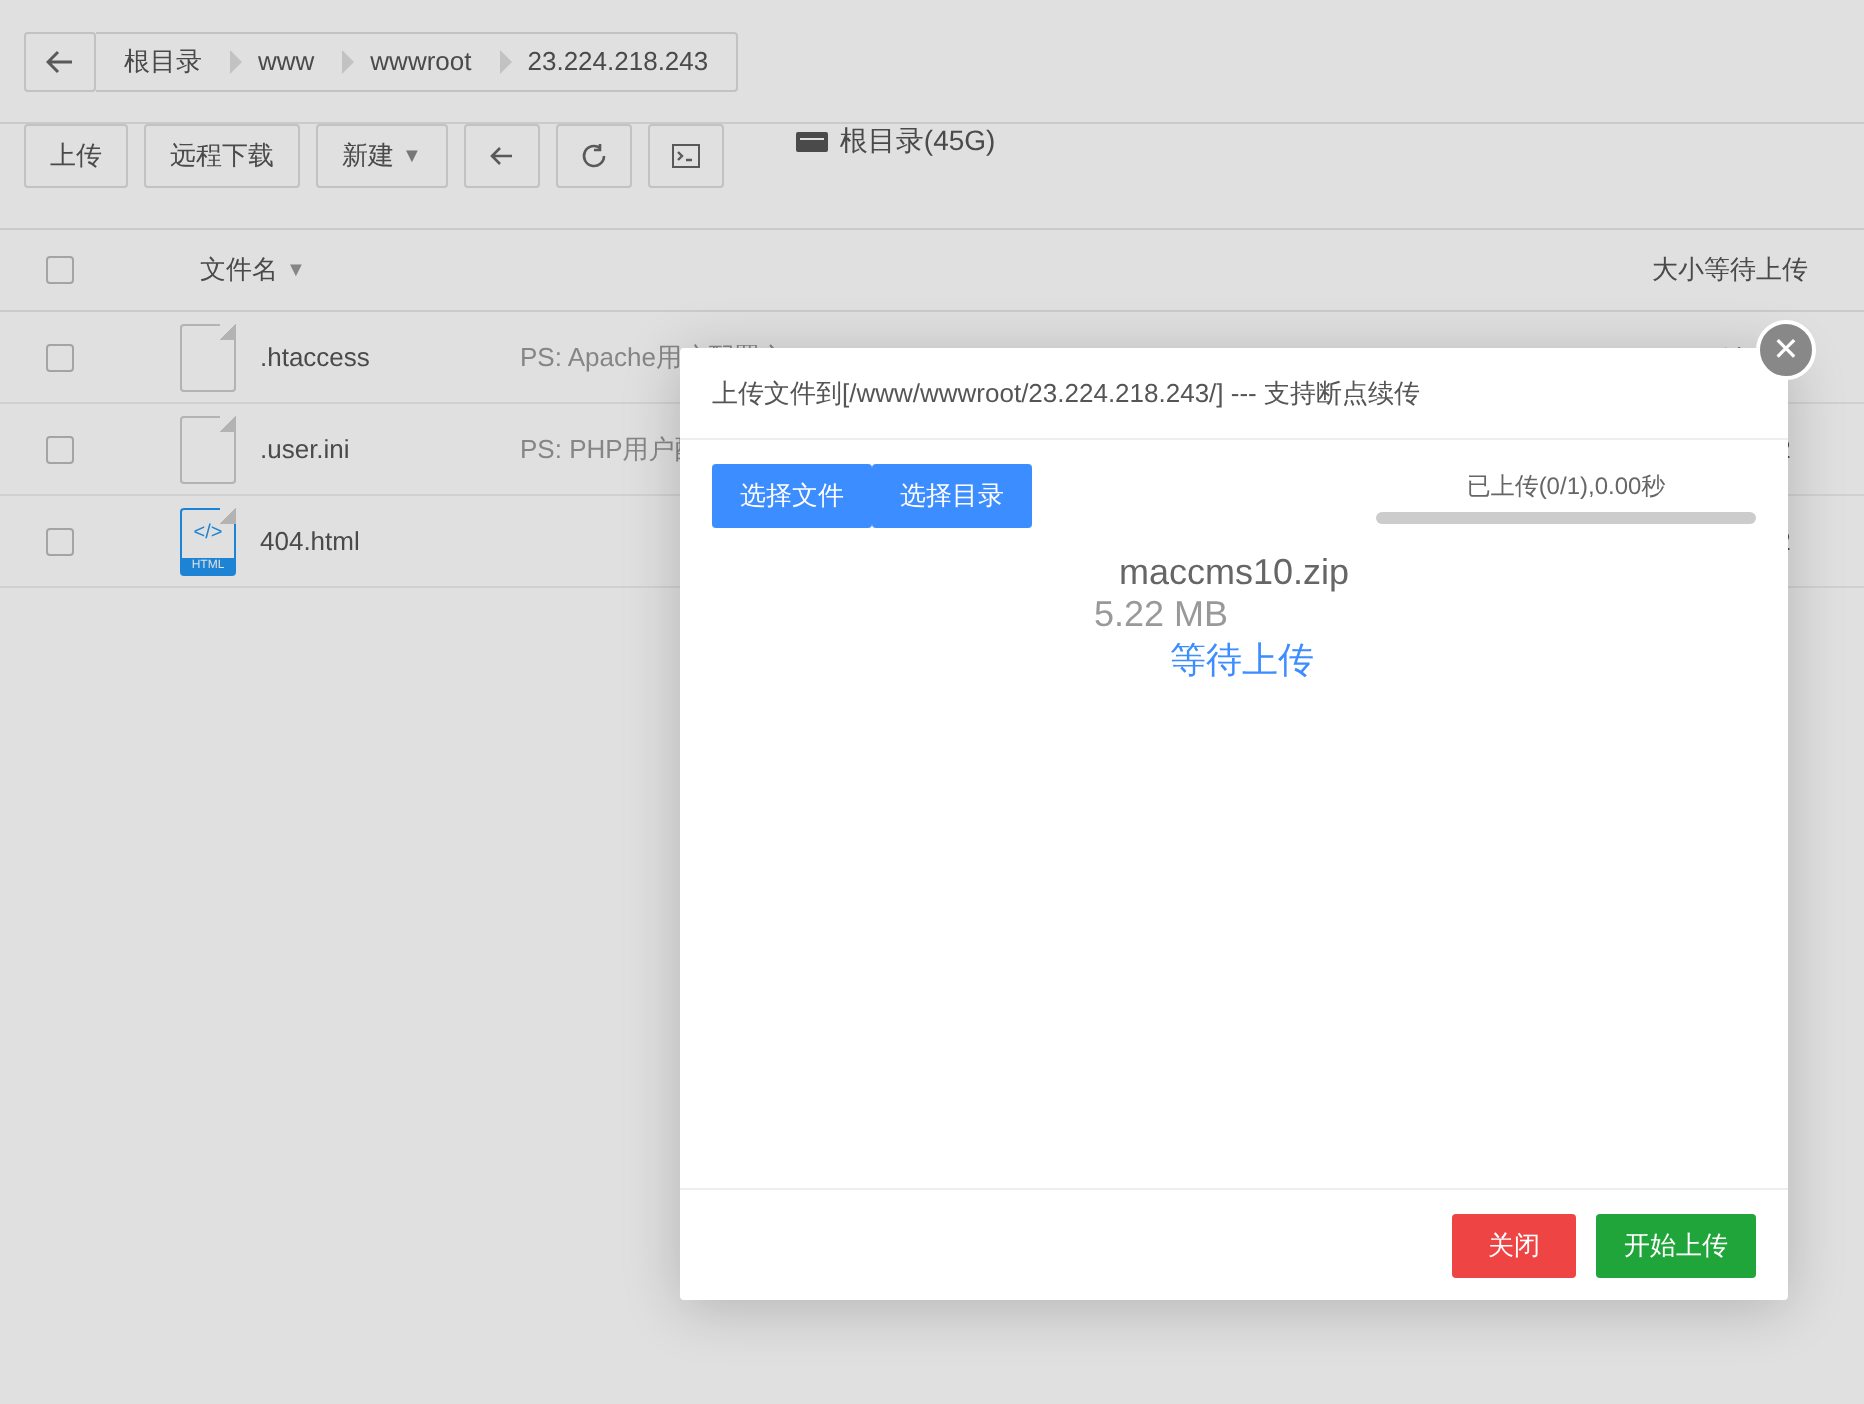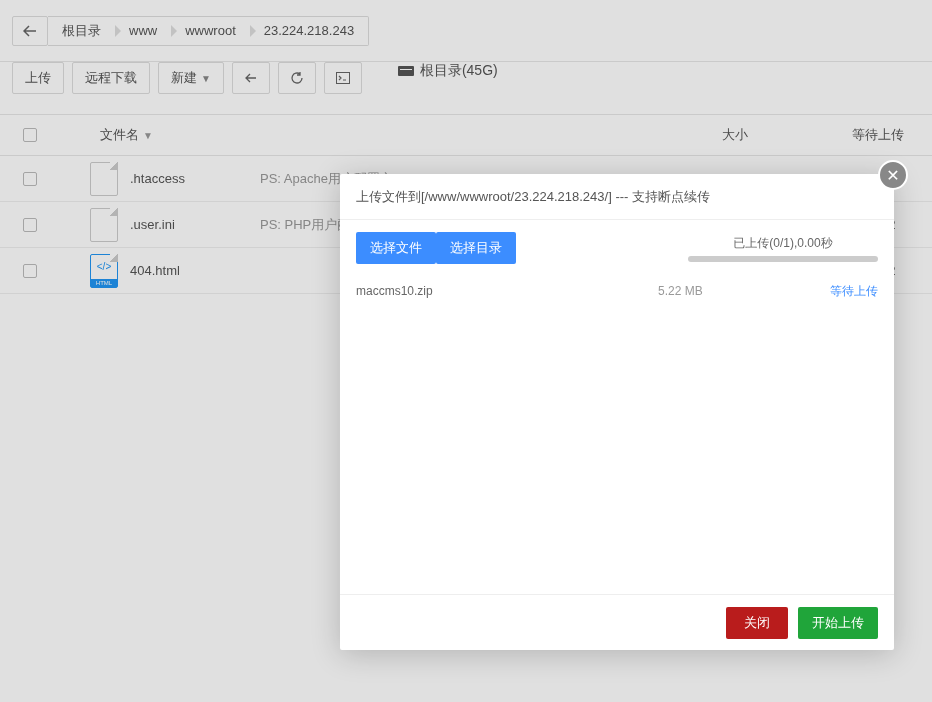--- a/index.html
+++ b/index.html
@@ -15,21 +15,21 @@
 .toolbar { height: 52px; display: flex; align-items: flex-start; padding: 0 12px; gap: 8px; }
 .btn { height: 32px; padding: 0 12px; border: 1px solid #ddd; background: #fff; border-radius: 2px; cursor: pointer; color: #555; font-size: 13px; display: flex; align-items: center; gap: 4px; }
 .btn-icon { width: 38px; justify-content: center; padding: 0; }
 .drive-info { margin-left: 28px; color: #555; font-size: 14px; display: flex; align-items: center; gap: 6px; }
 .drive-icon { width: 16px; height: 10px; background: #555; border-radius: 1px; position: relative; }
 .drive-icon::before { content:""; position:absolute; left:2px; right:2px; top:3px; height:1px; background:#fff; }
 
 .table-header { height: 42px; border-top: 1px solid #e6e6e6; border-bottom: 1px solid #e6e6e6; display: flex; align-items: center; background: #fff; }
 .chk-col { width: 60px; display: flex; justify-content: center; }
 .name-col { flex: 1; padding-left: 40px; color: #555; display: flex; align-items: center; gap: 4px; }
-.size-col { width: 130px; color: #555; }
+.size-col { width: 130px; color: #555; text-align: right; }
 .time-col { width: 80px; color: #555; }
 .chk { width: 14px; height: 14px; border: 1px solid #bbb; border-radius: 2px; background: #fff; cursor: pointer; }
 .sort-arrow { font-size: 10px; color: #999; }
 
 .row { height: 46px; border-bottom: 1px solid #eee; display: flex; align-items: center; }
 .row .chk-col { width: 60px; }
 .file-icon { width: 28px; height: 34px; border: 1px solid #ccc; border-radius: 2px; background: #fff; position: relative; margin-right: 12px; }
 .file-icon::before { content:""; position:absolute; right:-1px; top:-1px; width:8px; height:8px; background:linear-gradient(135deg,#fff 50%, #ccc 50%); }
 .html-icon { border-color: #2196F3; }
 .html-icon::after { content:"HTML"; position:absolute; bottom:0; left:0; right:0; background:#2196F3; color:#fff; font-size:6px; text-align:center; padding:1px 0; }
@@ -42,27 +42,27 @@
 .dialog-close { position: absolute; right: -14px; top: -14px; width: 30px; height: 30px; border-radius: 50%; background: #888; color: #fff; display: flex; align-items: center; justify-content: center; cursor: pointer; font-size: 16px; border: 2px solid #fff; }
 .dialog-header { height: 46px; border-bottom: 1px solid #eee; display: flex; align-items: center; padding: 0 16px; color: #555; font-size: 13px; }
 .dialog-toolbar { height: 56px; padding: 12px 16px; display: flex; align-items: center; }
 .btn-primary { background: #20a53a; border: none; color: #fff; height: 32px; padding: 0 14px; border-radius: 2px; cursor: pointer; font-size: 13px; }
 .btn-blue { background: #3c8dff; border: none; color: #fff; height: 32px; padding: 0 14px; border-radius: 2px; cursor: pointer; font-size: 13px; }
 .progress-area { margin-left: auto; width: 190px; text-align: center; }
 .progress-label { font-size: 12px; color: #666; margin-bottom: 4px; }
 .progress-bar { height: 6px; background: #ccc; border-radius: 3px; }
 
 .file-list { padding: 0 16px; }
-.file-list-row { display: flex; align-items: center; height: 30px; font-size: 12px; }
+.file-list-row { display: flex; align-items: center; height: 30px; font-size: 18px; flex-direction: column; }
 .fl-name { flex: 1; color: #666; }
 .fl-size { width: 140px; color: #999; }
 .fl-status { width: 80px; text-align: right; color: #3c8dff; cursor: pointer; }
 
 .dialog-footer { position: absolute; bottom: 0; left: 0; right: 0; height: 56px; border-top: 1px solid #eee; display: flex; align-items: center; justify-content: flex-end; gap: 10px; padding: 0 16px; }
-.btn-gray { background: #b91c1c; color: #fff; border: none; height: 32px; padding: 0 18px; border-radius: 2px; cursor: pointer; font-size: 13px; }
+.btn-gray { background: #ef4444; color: #fff; border: none; height: 32px; padding: 0 18px; border-radius: 2px; cursor: pointer; font-size: 13px; }
 </style>
 </head>
 <body>
 
 <div class="top-bar">
   <div class="back-btn">
     <svg width="14" height="12" viewBox="0 0 14 12">
         <path d="M6 1 L1 6 L6 11 M1 6 H13" stroke="#666" stroke-width="1.5" fill="none"></path>
       </svg>
   </div>

